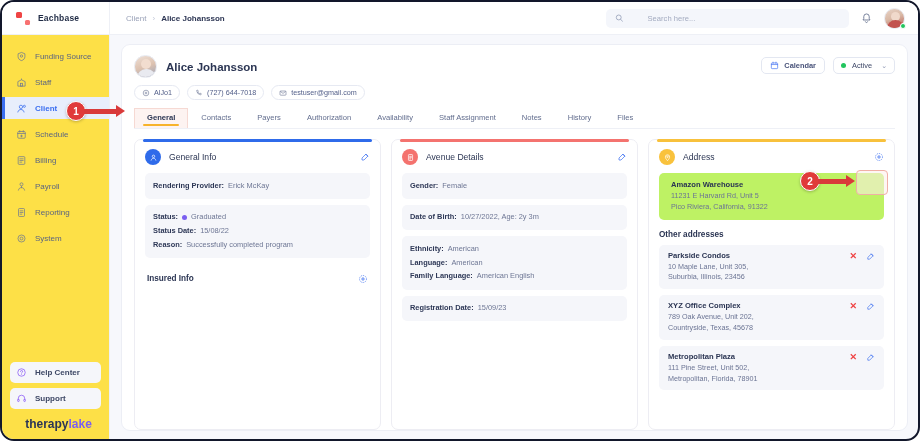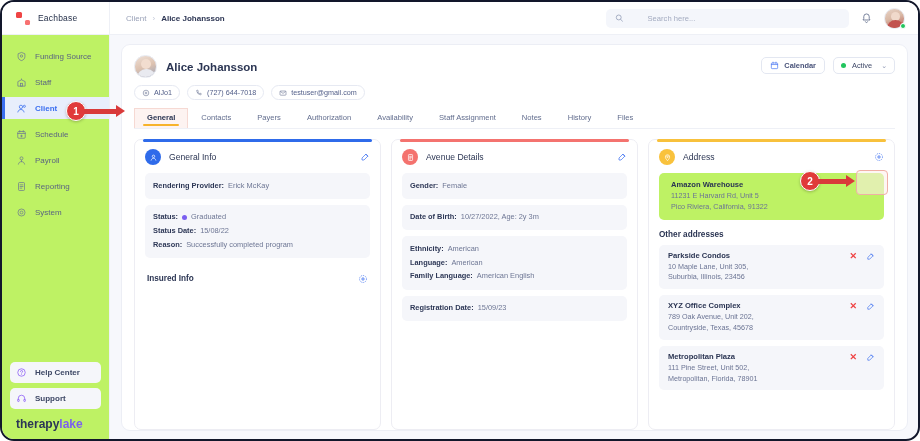--- a/index.html
+++ b/index.html
@@ -47,21 +47,21 @@
   }
   .brand-mark i {
     position: absolute;
     display: block;
     background: #ef4444;
     border-radius: 1.5px;
   }
   .brand-mark i.a { width: 6px; height: 6px; left: 0px; top: 1px; }
   .brand-mark i.b { width: 5px; height: 5px; right: 1px; bottom: 1px; background:#f87171; }
   .brand-name {
-    font-size: 8.5px; font-weight: normal; color: #1f2a44; letter-spacing: .2px;
+    font-size: 8.5px; font-weight: bold; color: #1f2a44; letter-spacing: .2px;
   }
   .breadcrumb {
     display: flex; align-items: center; gap: 6px;
     padding-left: 16px;
     font-size: 8px;
   }
   .bc-root { color: #9aa2b8; }
   .bc-sep { color: #c2c8d8; font-size: 8px; }
   .bc-current { color: #2c3553; font-weight: bold; }
   .topbar-right {
@@ -104,26 +104,27 @@
     width: 6px; height: 6px; border-radius: 50%;
     background: #22c55e; border: 1.2px solid #fff;
   }
 
   
   .body { flex: 1; display: flex; min-height: 0; }
 
   
   .sidebar {
     width: 108px;
-    background: #bef264;
+    background: #fde047;
     border-right: 1px solid #eef0f6;
     display: flex; flex-direction: column;
     padding-top: 10px;
     flex: 0 0 auto;
     position: relative;
+    text-align: center;
   }
   .nav-item {
     height: 22px;
     display: flex; align-items: center; gap: 8px;
     padding-left: 14px;
     margin: 0 0 4px 0;
     font-size: 8px;
     color: #5a6481;
     position: relative;
   }
@@ -414,20 +415,27 @@
           </svg>
         <span>Client</span>
       </div>
       <div class="nav-item">
         <svg viewBox="0 0 20 20" fill="none" stroke="#6b7693" stroke-width="1.3">
             <rect x="3.2" y="4.6" width="13.6" height="12.2" rx="1.8"></rect>
             <path d="M3.2 8.2h13.6M6.8 2.9v2.8M13.2 2.9v2.8" stroke-linecap="round"></path>
             <path d="M10 11v3.4M8.3 12.7h3.4" stroke-linecap="round"></path>
           </svg>
         <span>Schedule</span>
+      </div>
+      <div class="nav-item">
+        <svg viewBox="0 0 20 20" fill="none" stroke="#6b7693" stroke-width="1.3">
+            <rect x="4" y="3" width="12" height="14" rx="1.6"></rect>
+            <path d="M7 7h6M7 10h6M7 13h3.5" stroke-linecap="round"></path>
+          </svg>
+        <span>Billing</span>
       </div>
       <div class="nav-item">
         <svg viewBox="0 0 20 20" fill="none" stroke="#6b7693" stroke-width="1.3">
             <circle cx="10" cy="6" r="2.7"></circle>
             <path d="M4.4 16.6c.5-2.9 2.8-4.6 5.6-4.6s5.1 1.7 5.6 4.6" stroke-linecap="round"></path>
             <path d="M10 9.6v2.6" stroke-linecap="round"></path>
           </svg>
         <span>Payroll</span>
       </div>
       <div class="nav-item">

